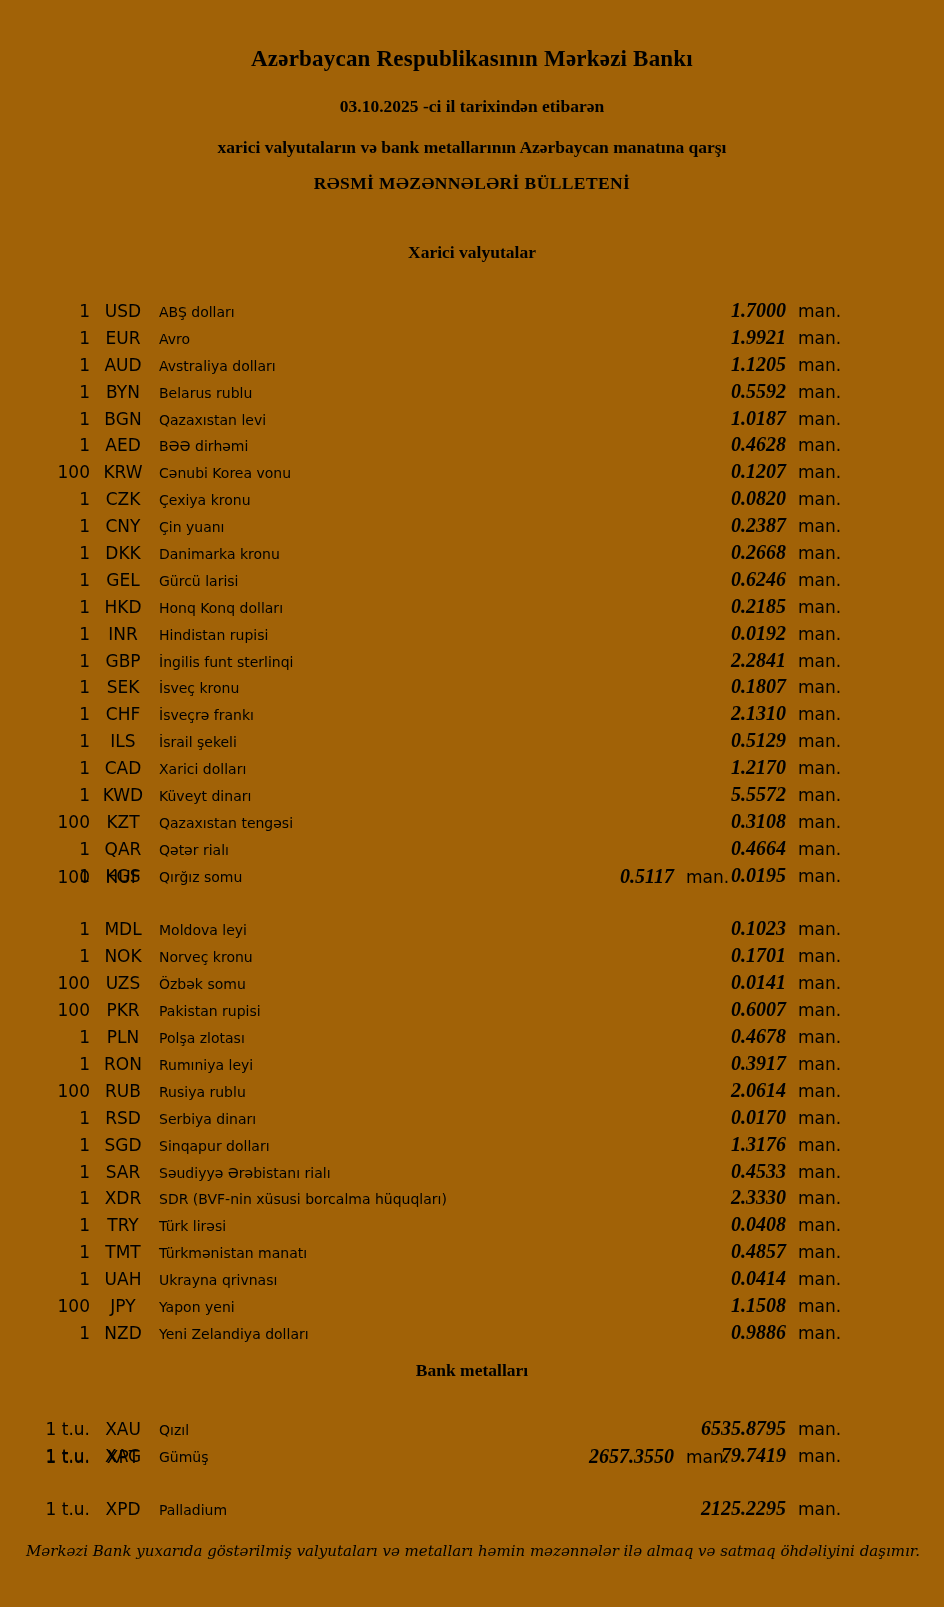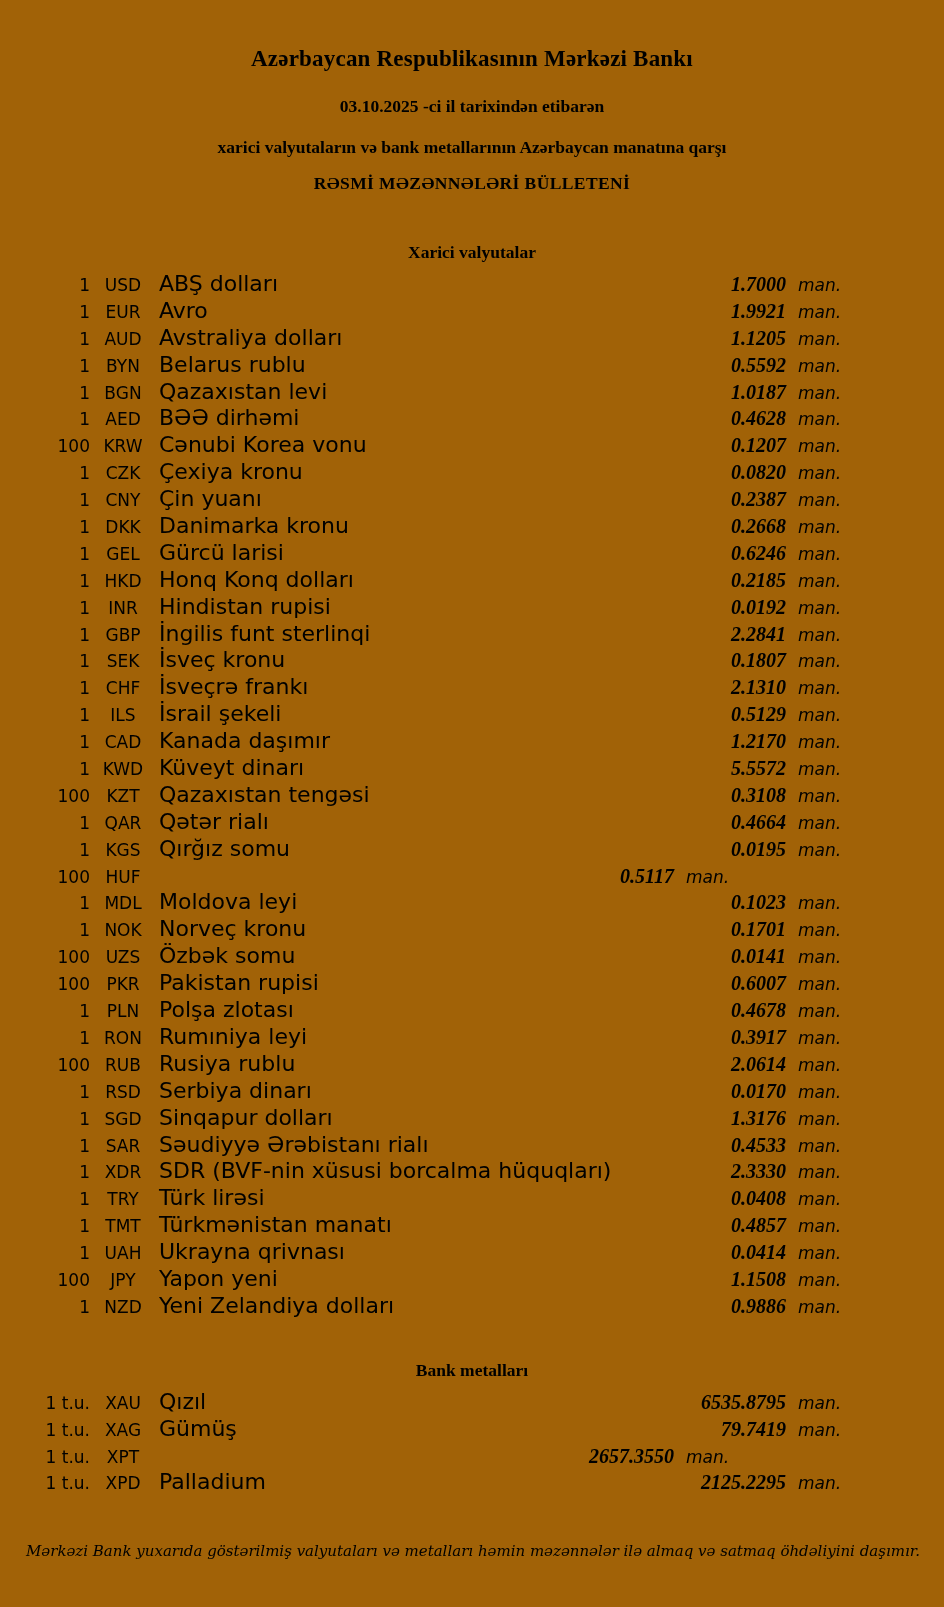--- a/index.html
+++ b/index.html
@@ -64,41 +64,41 @@
     white-space: nowrap;
   }
   .code {
     font-family: "DejaVu Sans", sans-serif;
     font-size: 17px;
     text-align: center;
     white-space: nowrap;
   }
   .name {
     font-family: "DejaVu Sans", sans-serif;
-    font-size: 22px;
+    font-size: 14px;
     text-align: left;
     padding-left: 3px;
     white-space: nowrap;
     overflow: hidden;
+    margin-top: 28px;
   }
   .rate {
     font-family: "Liberation Serif", serif;
     font-style: italic;
     font-weight: bold;
     font-size: 20px;
     text-align: right;
     white-space: nowrap;
   }
   .unit {
     font-family: "DejaVu Sans", sans-serif;
     font-size: 17px;
     text-align: left;
     padding-left: 12px;
     white-space: nowrap;
-    font-style: italic;
   }
 
   .footer-note {
     font-family: "DejaVu Serif", serif;
     font-style: italic;
     font-size: 15px;
     margin-top: 46px;
     padding: 0 26px;
     text-align: left;
     white-space: nowrap;
@@ -248,21 +248,21 @@
     <span class="qty">1</span>
     <span class="code">ILS</span>
     <span class="name">İsrail şekeli</span>
     <span class="rate">0.5129</span>
     <span class="unit">man.</span>
   </div>
 
   <div class="row">
     <span class="qty">1</span>
     <span class="code">CAD</span>
-    <span class="name">Kanada daşımır</span>
+    <span class="name">Xarici dolları</span>
     <span class="rate">1.2170</span>
     <span class="unit">man.</span>
   </div>
 
   <div class="row">
     <span class="qty">1</span>
     <span class="code">KWD</span>
     <span class="name">Küveyt dinarı</span>
     <span class="rate">5.5572</span>
     <span class="unit">man.</span>

